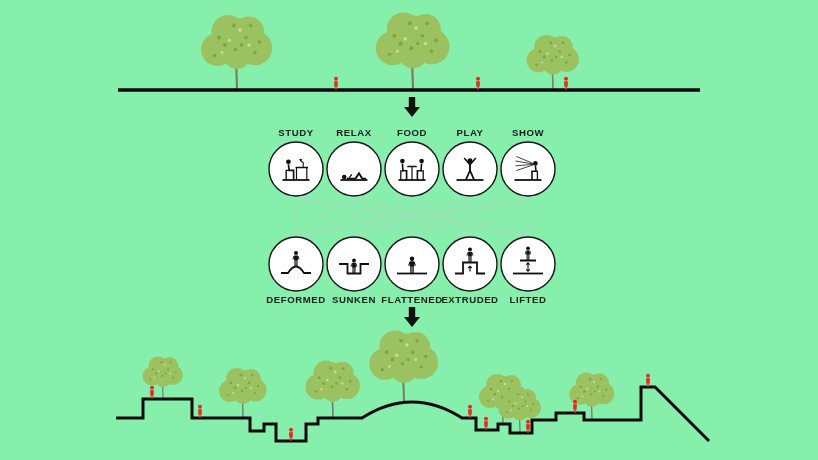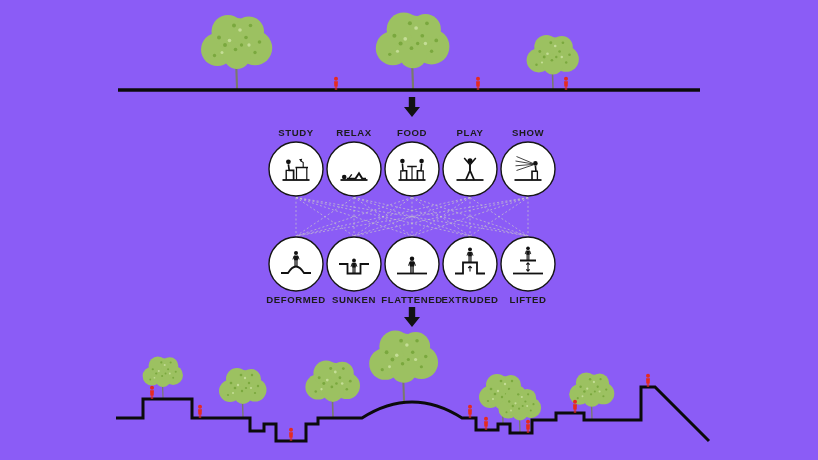--- a/index.html
+++ b/index.html
@@ -1,16 +1,16 @@
 <!DOCTYPE html>
 <html><head>
 <meta charset="utf-8">
 <style>
   html,body{margin:0;padding:0;background:#ffffff;}
-  .stage{position:relative;width:818px;height:460px;background:#8b5cf6;overflow:hidden;
+  .stage{position:relative;width:818px;height:460px;background:#86efac;overflow:hidden;
          font-family:"Liberation Sans",sans-serif;}
   .stage svg{display:block;width:818px;height:460px;}
   .row-label{font-family:"Liberation Sans",sans-serif;font-size:9.6px;font-weight:600;
              letter-spacing:.55px;fill:#1b1b1b;}
   #connectors line{stroke:#c9c9c9;stroke-width:.7;stroke-dasharray:2 2.2;}
   .node-circle{fill:#ffffff;stroke:#161616;stroke-width:1.4;}
 </style>
 </head>
 <body>
 

